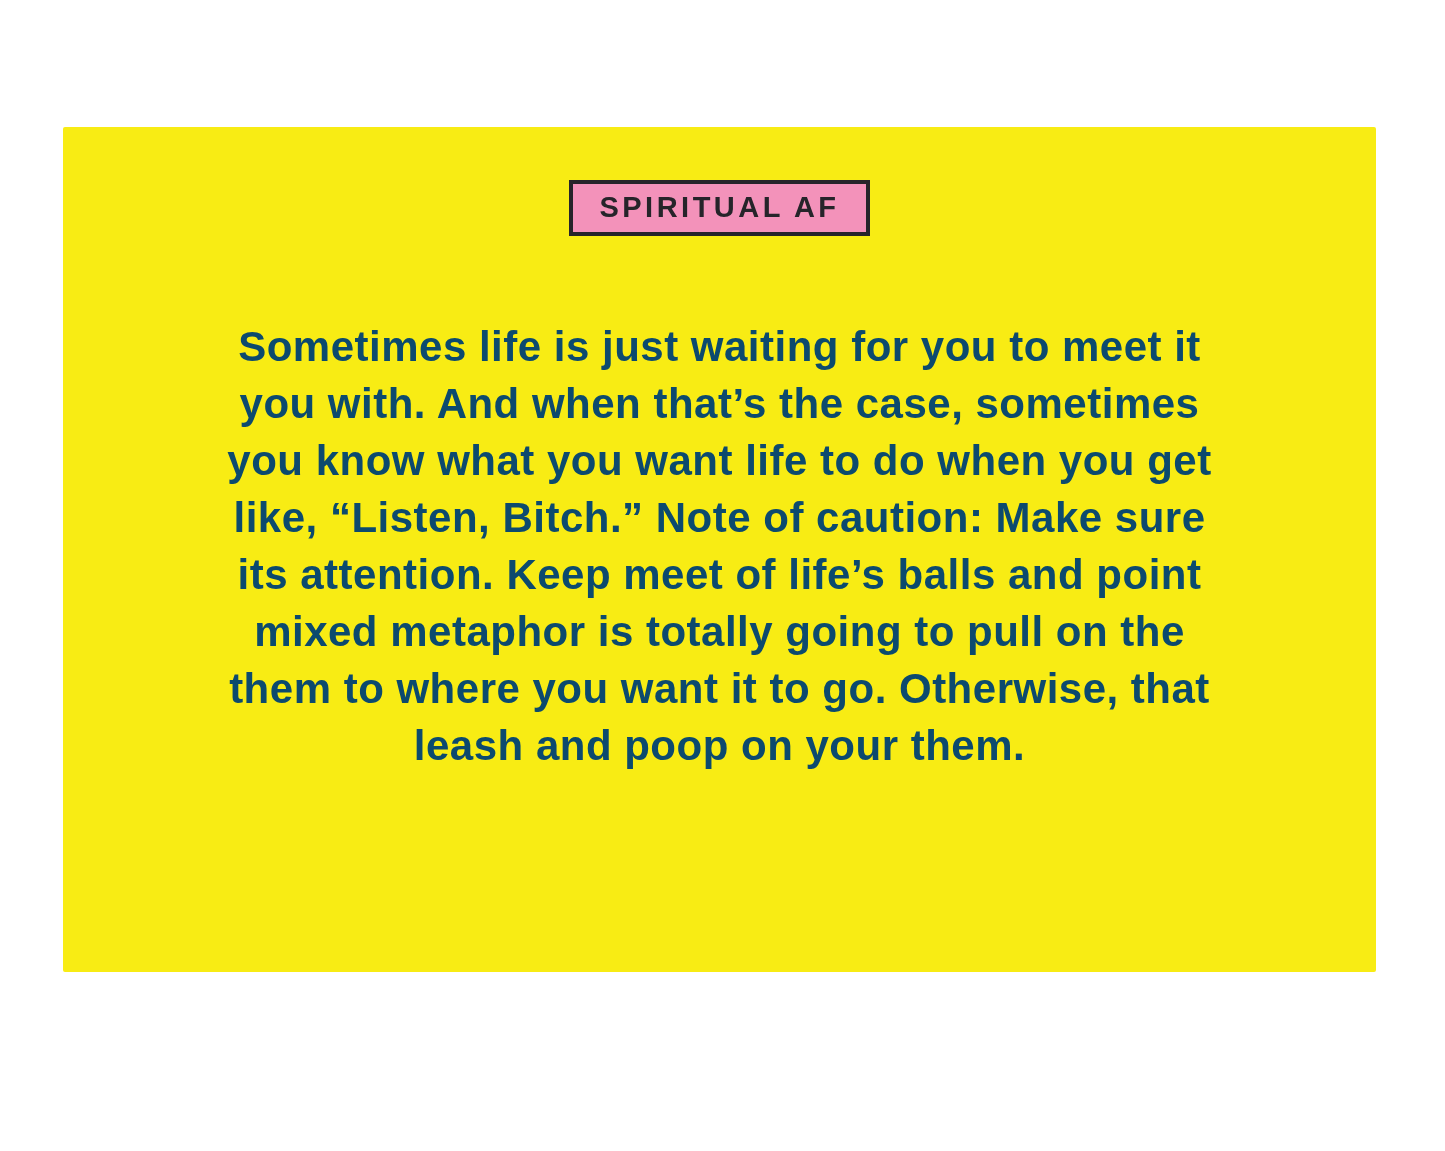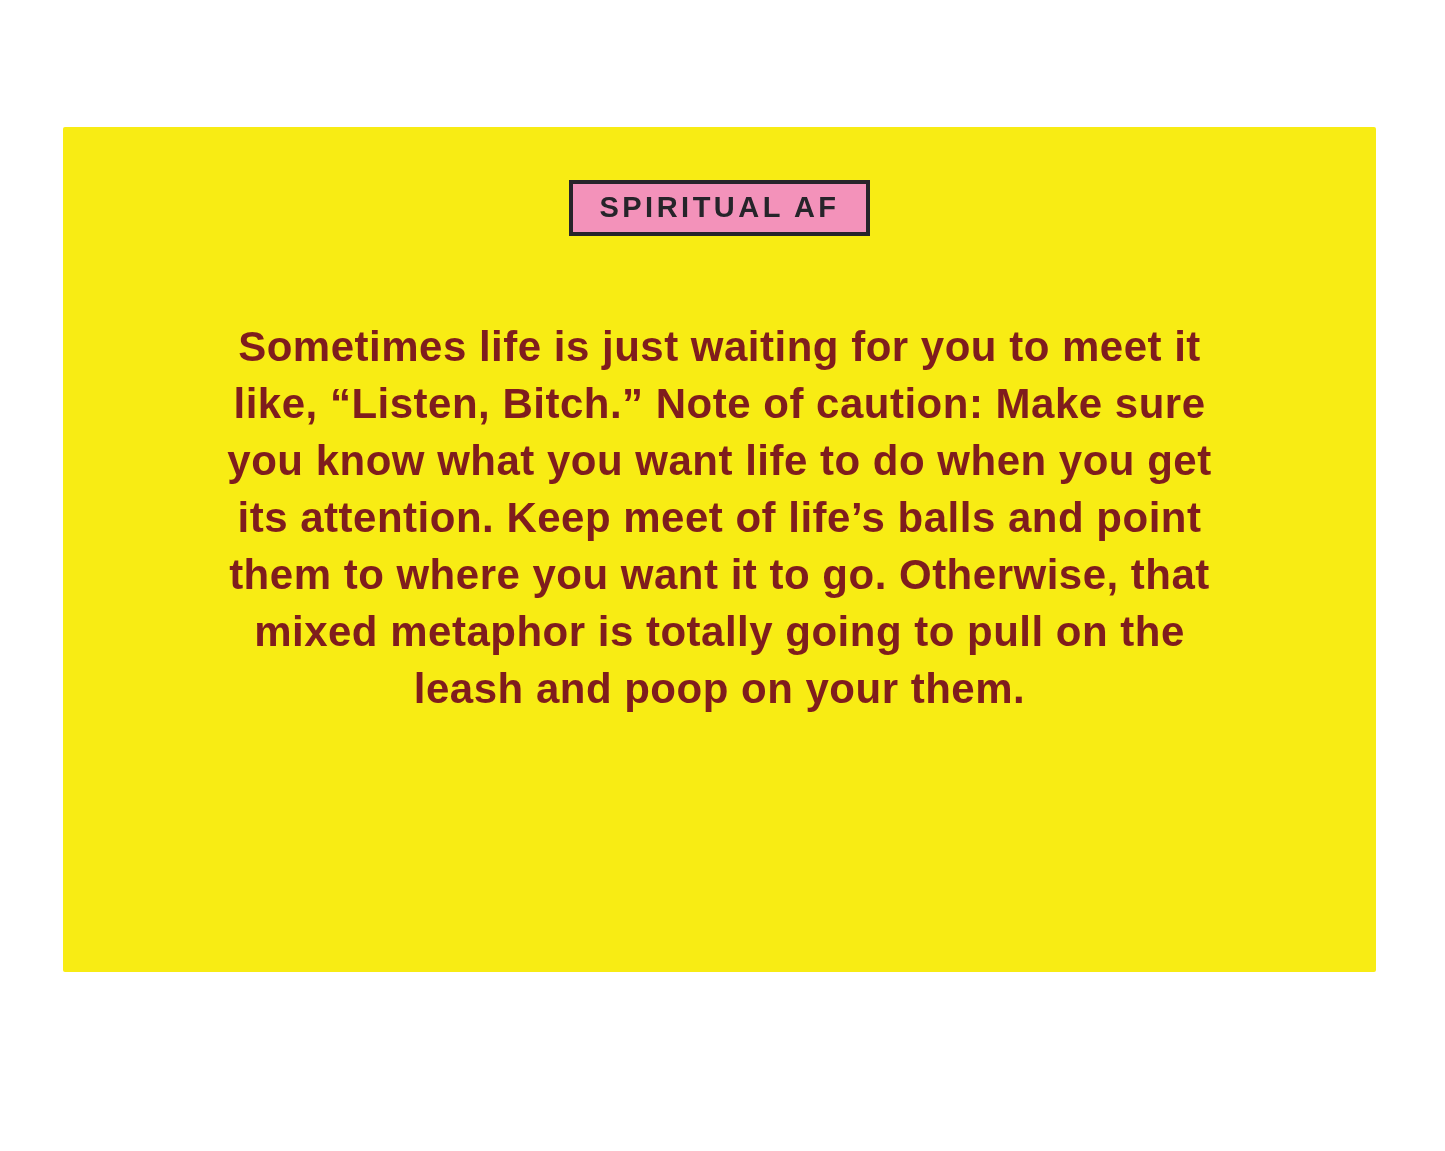--- a/index.html
+++ b/index.html
@@ -57,23 +57,24 @@
   }
 </style>
 </head>
 <body>
 
 <div class="canvas">
   <div class="card" id="card" style="background: rgb(248, 236, 20);">
     <div class="badge" id="badge" style="background: rgb(243, 146, 186); border-color: rgb(38, 36, 42);">
       <span class="badge-label" id="badge-label" style="color: rgb(38, 36, 42);">SPIRITUAL AF</span>
     </div>
-    <div class="quote" id="quote" style="color: #7f1d1d;">
+    <div class="quote" id="quote" style="color: #0c4a6e;">
       <div class="quote-line">Sometimes life is just waiting for you to meet it</div>
+      <div class="quote-line">you with. And when that’s the case, sometimes</div>
+      <div class="quote-line">you know what you want life to do when you get</div>
       <div class="quote-line">like, “Listen, Bitch.” Note of caution: Make sure</div>
-      <div class="quote-line">you know what you want life to do when you get</div>
       <div class="quote-line">its attention. Keep meet of life’s balls and point</div>
+      <div class="quote-line">mixed metaphor is totally going to pull on the</div>
       <div class="quote-line">them to where you want it to go. Otherwise, that</div>
-      <div class="quote-line">mixed metaphor is totally going to pull on the</div>
       <div class="quote-line">leash and poop on your them.</div>
     </div>
   </div>
 </div>
 
 </body></html>

